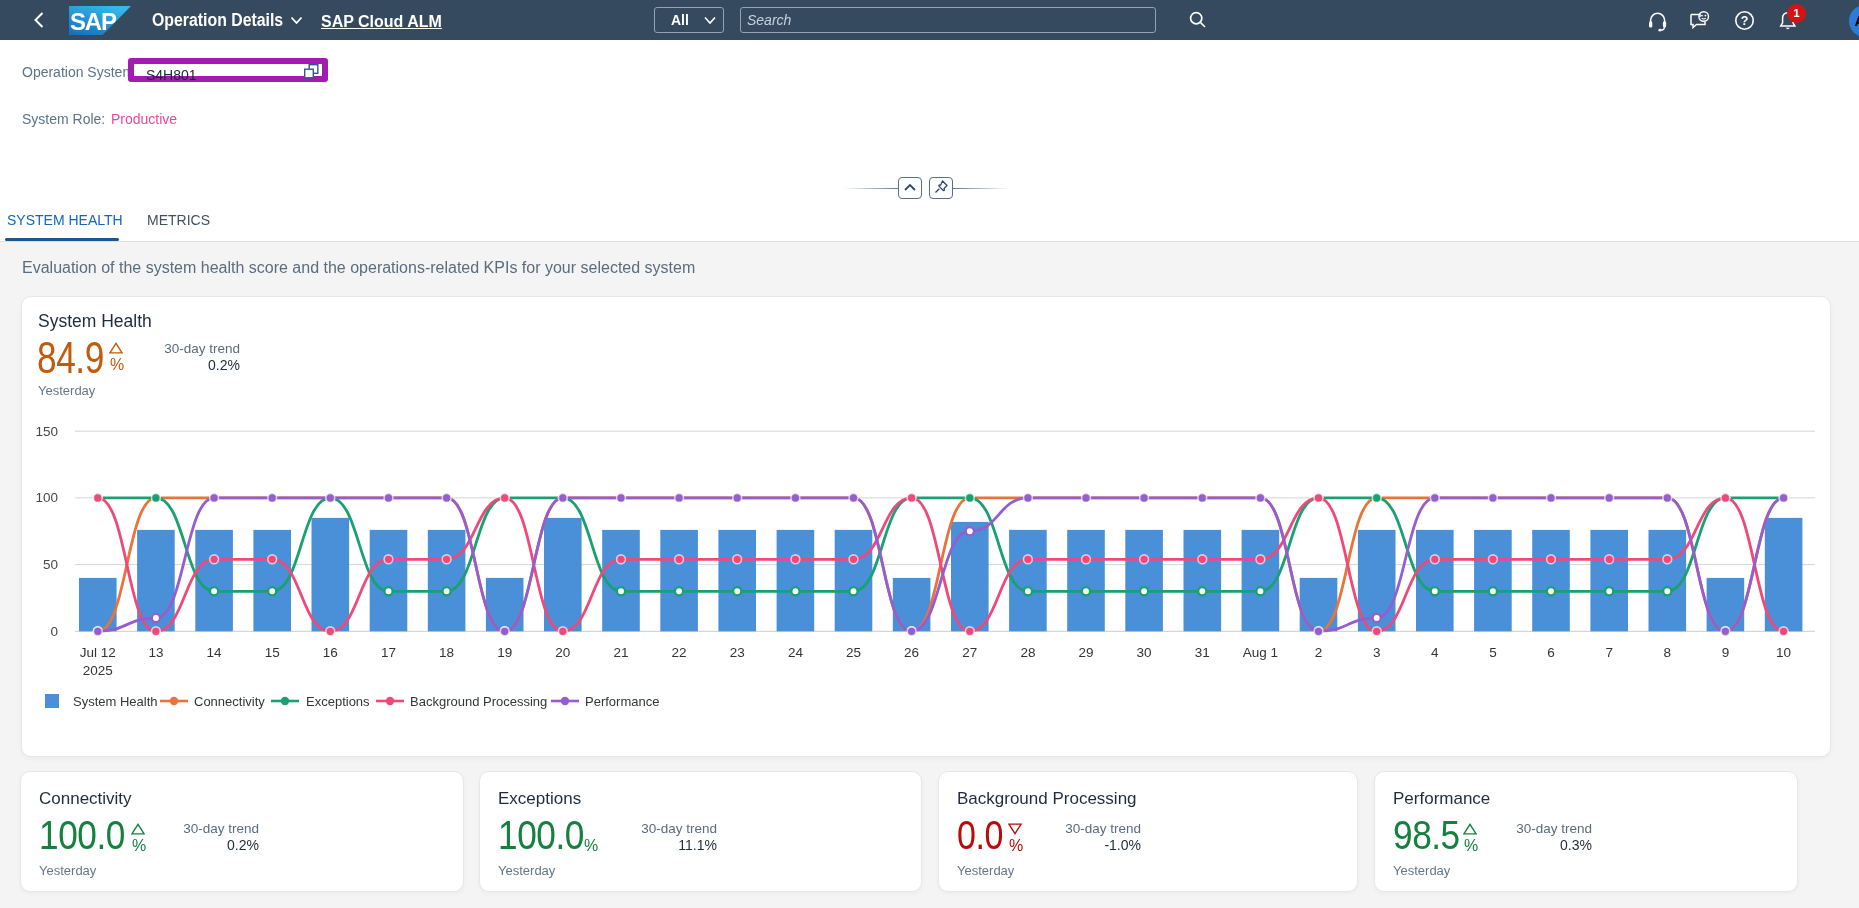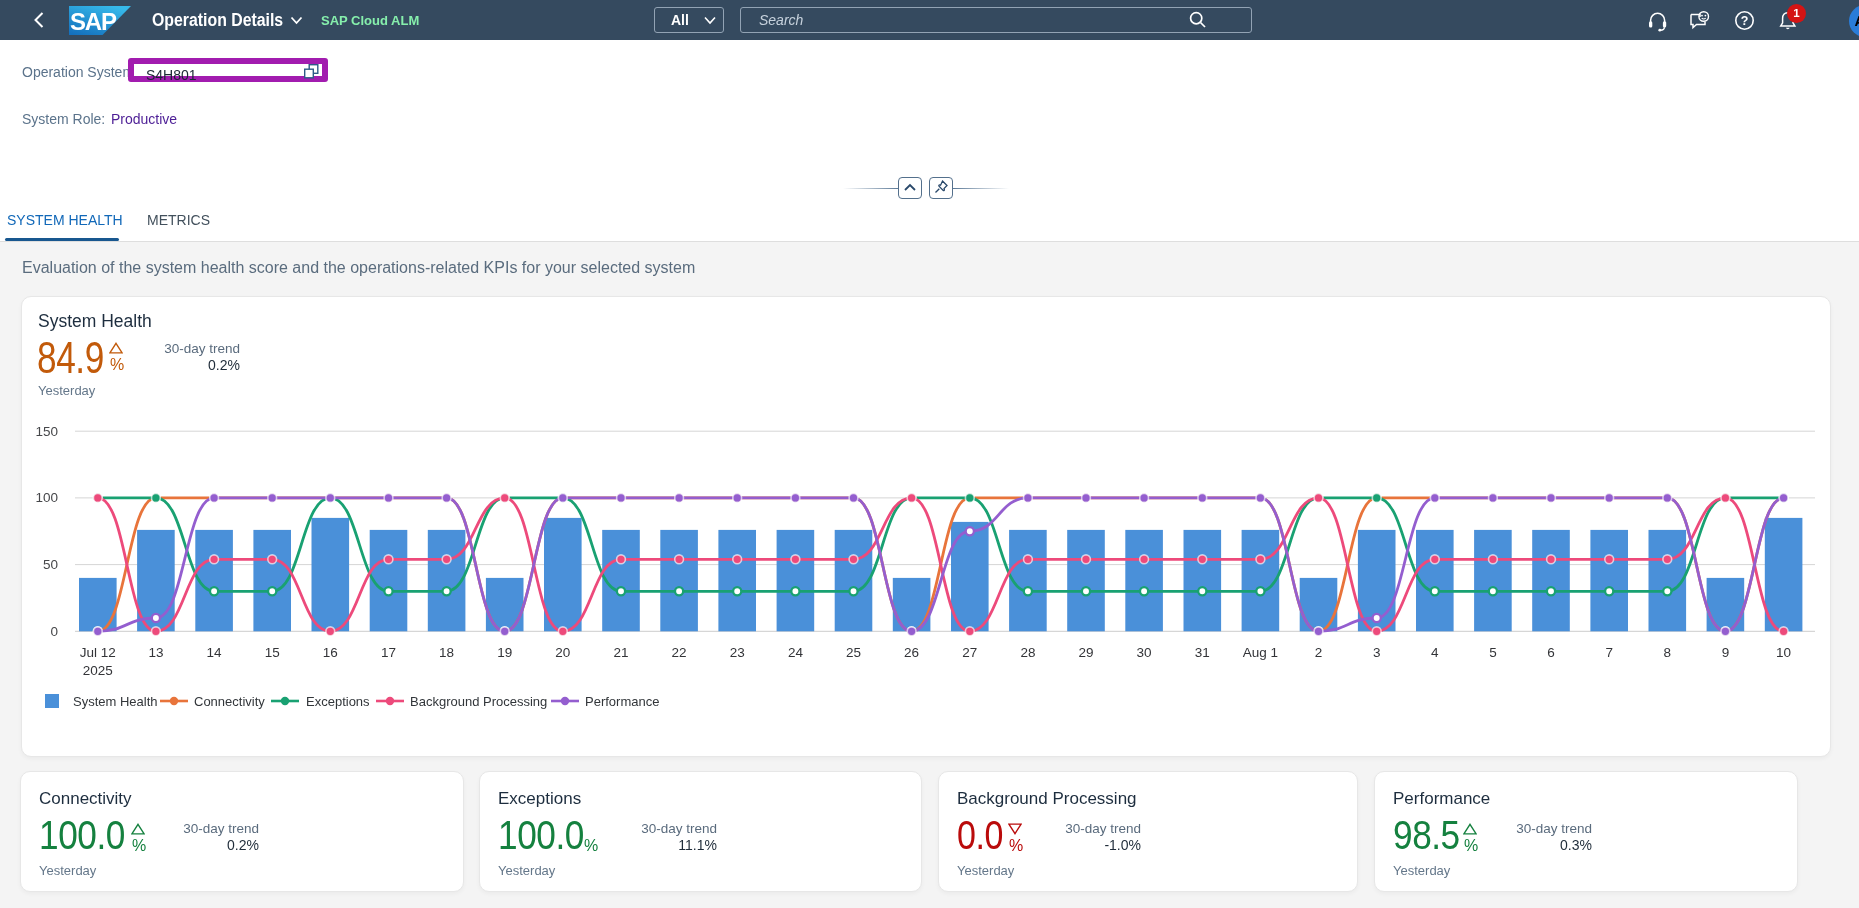--- a/index.html
+++ b/index.html
@@ -1,28 +1,28 @@
 <!DOCTYPE html>
 <html><head><meta charset="utf-8"><style>
 * { margin:0; padding:0; box-sizing:border-box; }
 html,body { width:1859px; height:908px; overflow:hidden; background:#f4f4f4;
   font-family:"Liberation Sans", sans-serif; position:relative; }
 
 #nav { position:absolute; left:0; top:0; width:100%; height:40px; background:#354a5f; }
 #nav svg { position:absolute; }
 .navtitle { position:absolute; left:152px; top:10px; font-size:18px; font-weight:bold; color:#fff; transform:scaleX(0.88); transform-origin:left center; }
-.navsub { position:absolute; left:321px; top:13px; font-size:13px; font-weight:bold; color:#86efac; }
+.navsub { position:absolute; left:321px; top:13px; font-size:16px; font-weight:bold; color:#ffffff;text-decoration:underline; }
 #selAll { position:absolute; left:654px; top:7px; width:70px; height:26px; border:1px solid #92a3b4; border-radius:3px; color:#fff; font-size:14px; font-weight:bold; line-height:24px; padding-left:16px; }
-#searchBox { position:absolute; left:740px; top:7px; width:512px; height:26px; border:1px solid #92a3b4; border-radius:3px; color:#c6d1dc; font-size:14px; font-style:italic; line-height:24px; padding-left:18px; }
+#searchBox { position:absolute; left:740px; top:7px; width:416px; height:26px; border:1px solid #92a3b4; border-radius:3px; color:#c6d1dc; font-size:14px; font-style:italic; line-height:24px; padding-left:6px; }
 #avatar { position:absolute; left:1813px; top:5px; width:32px; height:32px; border-radius:50%; background:#2a7cd8; color:#000000; font-size:14.5px; font-weight:bold; text-align:center; line-height:32px;margin-left:36px; }
 #badge { position:absolute; left:1787px; top:4px; width:19px; height:19px; border-radius:50%; background:#d41414; color:#fff; font-size:11.5px; font-weight:bold; text-align:center; line-height:19px; }
 
 #hdr { position:absolute; left:0; top:40px; width:100%; height:202px; background:#fff; border-bottom:1px solid #dedede; }
 .lab { position:absolute; font-size:14px; color:#5b738b; }
-.val { position:absolute; font-size:14px; color:#4c1d95; }
+.val { position:absolute; font-size:14px; color:#ec4899; }
 #sysInput { position:absolute; left:128px; top:18px; width:200px; height:24px; border:6px solid #a21caf; border-radius:3px; font-size:14px; color:#1a2733; line-height:22px; padding-left:12px; background:#fff; }
 
 .hbtn { position:absolute; width:24px; height:22px; background:#fff; border:1px solid #54708c; border-radius:4px; }
 .hline { position:absolute; top:148px; height:1px; }
 
 .tab1 { position:absolute; left:7px; top:172px; font-size:14px; color:#1168b8; }
 .tab2 { position:absolute; left:147px; top:172px; font-size:14px; color:#42505c; }
 #tabbar { position:absolute; left:5px; top:198px; width:114px; height:3px; background:#18578f; border-radius:2px; }
 #desc { position:absolute; left:22px; top:259px; font-size:16px; color:#5a6c7e; }
 

